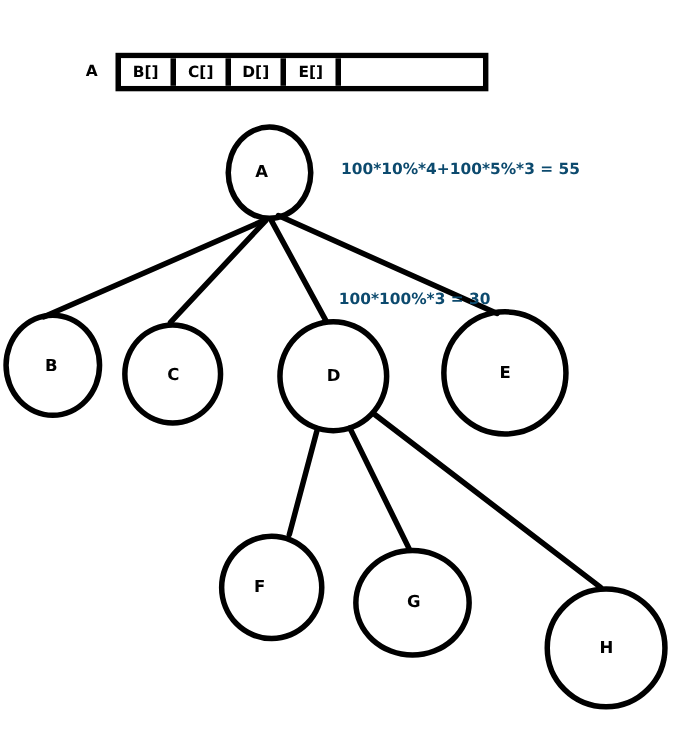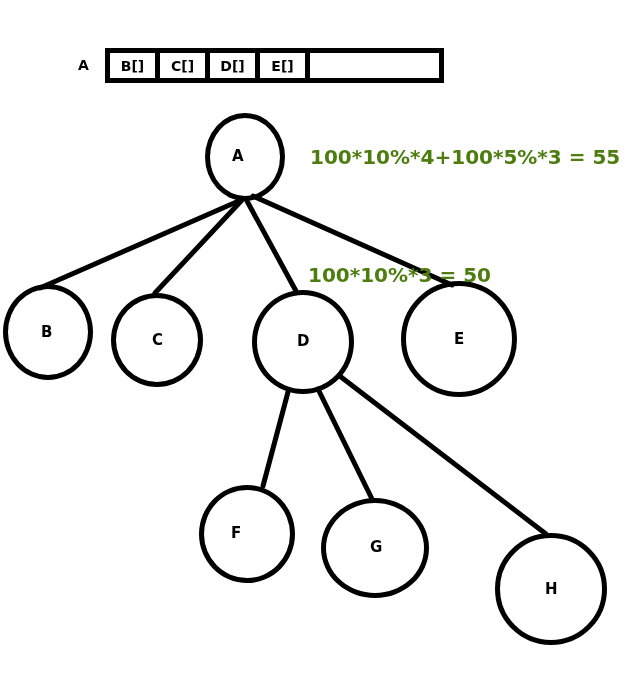--- a/index.html
+++ b/index.html
@@ -78,23 +78,23 @@
     width: 50px;
     flex: 0 0 50px;
   }
   .array-cell.empty {
     flex: 1 1 auto;
     border-right: none;
   }
   .annotation {
     position: absolute;
     font-family: "DejaVu Sans", sans-serif;
-    font-size: 20px;
+    font-size: 14px;
     font-weight: bold;
-    color: #4d7c0f;
+    color: #0c4a6e;
     white-space: nowrap;
     line-height: 1;
   }
 </style>
 </head>
 <body>
 
 <div id="canvas">
 
   <span class="array-label" style="left: 78px; top: 58px;">A</span>
@@ -130,16 +130,16 @@
       <span class="node-label" style="left: 454px; top: 332px;">E</span>
       <div class="node" style="left: 199px; top: 485px; width: 96px; height: 98px;"></div>
       <span class="node-label" style="left: 231px; top: 526px;">F</span>
       <div class="node" style="left: 321px; top: 498px; width: 108px; height: 100px;"></div>
       <span class="node-label" style="left: 370px; top: 540px;">G</span>
       <div class="node" style="left: 495px; top: 533px; width: 112px; height: 112px;"></div>
       <span class="node-label" style="left: 545px; top: 582px;">H</span>
     </div>
   <div id="annotations-layer">
       <span class="annotation" style="left: 310px; top: 147px;">100*10%*4+100*5%*3 = 55</span>
-      <span class="annotation" style="left: 308px; top: 265px;">100*10%*3 = 50</span>
+      <span class="annotation" style="left: 308px; top: 265px;">100*100%*3 = 30</span>
     </div>
 
 </div>
 
 </body></html>

